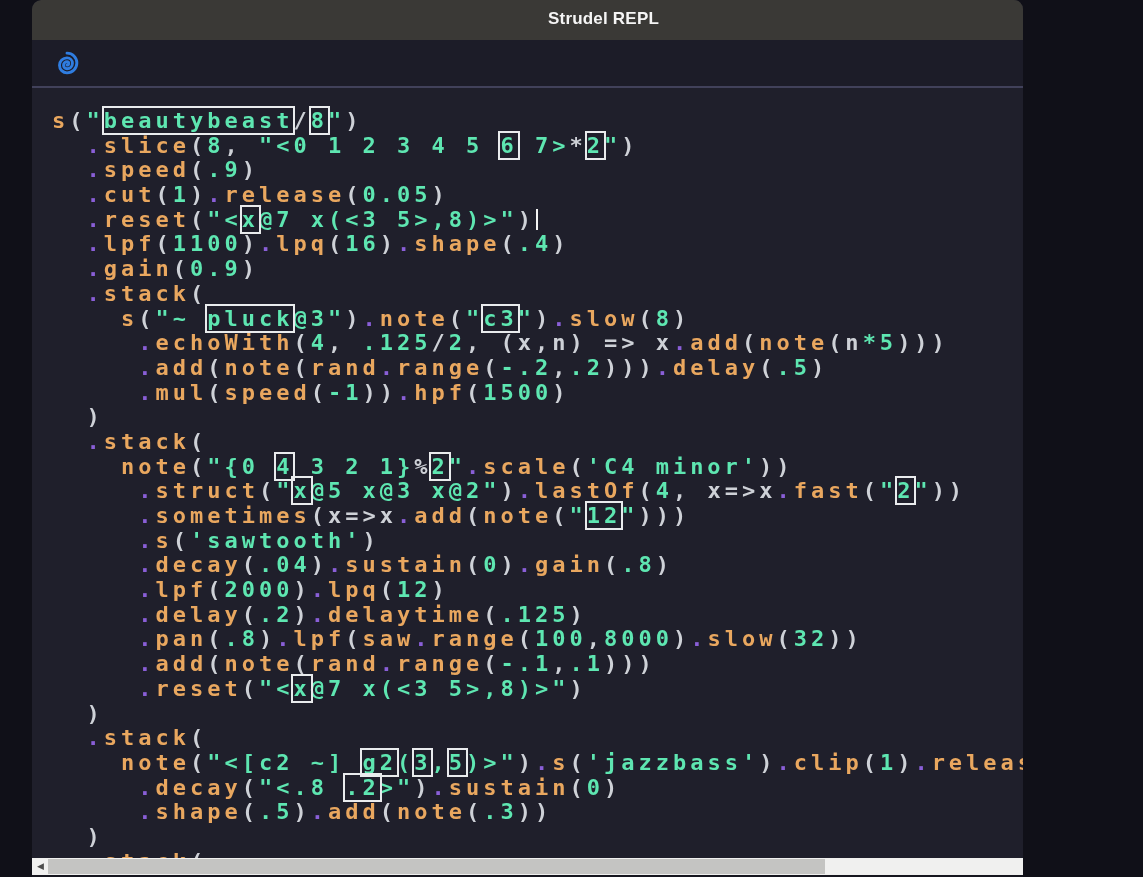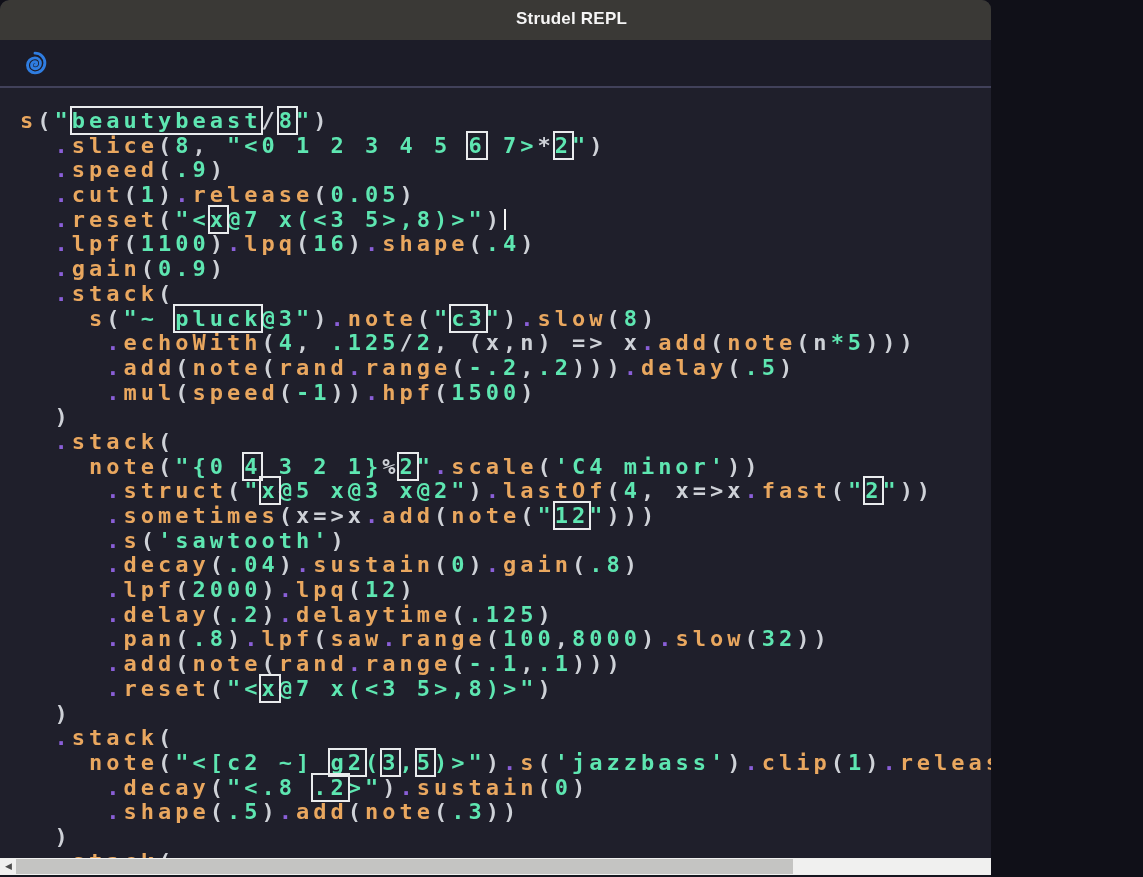--- a/index.html
+++ b/index.html
@@ -1,19 +1,20 @@
 <!DOCTYPE html>
 <html style="--titlebar: #3a3936; --titleText: #f5f5f5; --closeBg: #e8812d; --toolbar: #1c1c28; --toolbarBorder: #41415a; --editorBg: #1f1f2b; --fn: #e9a75f; --punct: #ced1d7; --str: #5ee6b1; --dot: #8a5fd8; --box: #e9ebed; --cursor: #f2f2f2; --scrollTrack: #f0f0ef; --scrollThumb: #c4c4c2; --scrollArrow: #4d4d4d; --scrollCorner: #dadad9; --windowEdge: #16161f; --logoBlue: #2f7de1;"><head>
 <meta charset="utf-8">
 <style>
   html,body{margin:0;padding:0;background:#101018;}
   .window{
     position:relative;width:991px;height:877px;overflow:hidden;
     background:var(--editorBg);font-family:"DejaVu Sans Mono",monospace;
     border-radius:9px 9px 0 0;
+    margin-left:32px;
   }
   
   .titlebar{
     position:absolute;left:0;top:0;width:1143px;height:40px;
     background:var(--titlebar);border-radius:9px 9px 0 0;
   }
   .title{
     position:absolute;left:0;right:0;top:9px;text-align:center;
     color:var(--titleText);font-family:"Liberation Sans",sans-serif;
     font-size:17px;font-weight:bold;letter-spacing:.2px;

